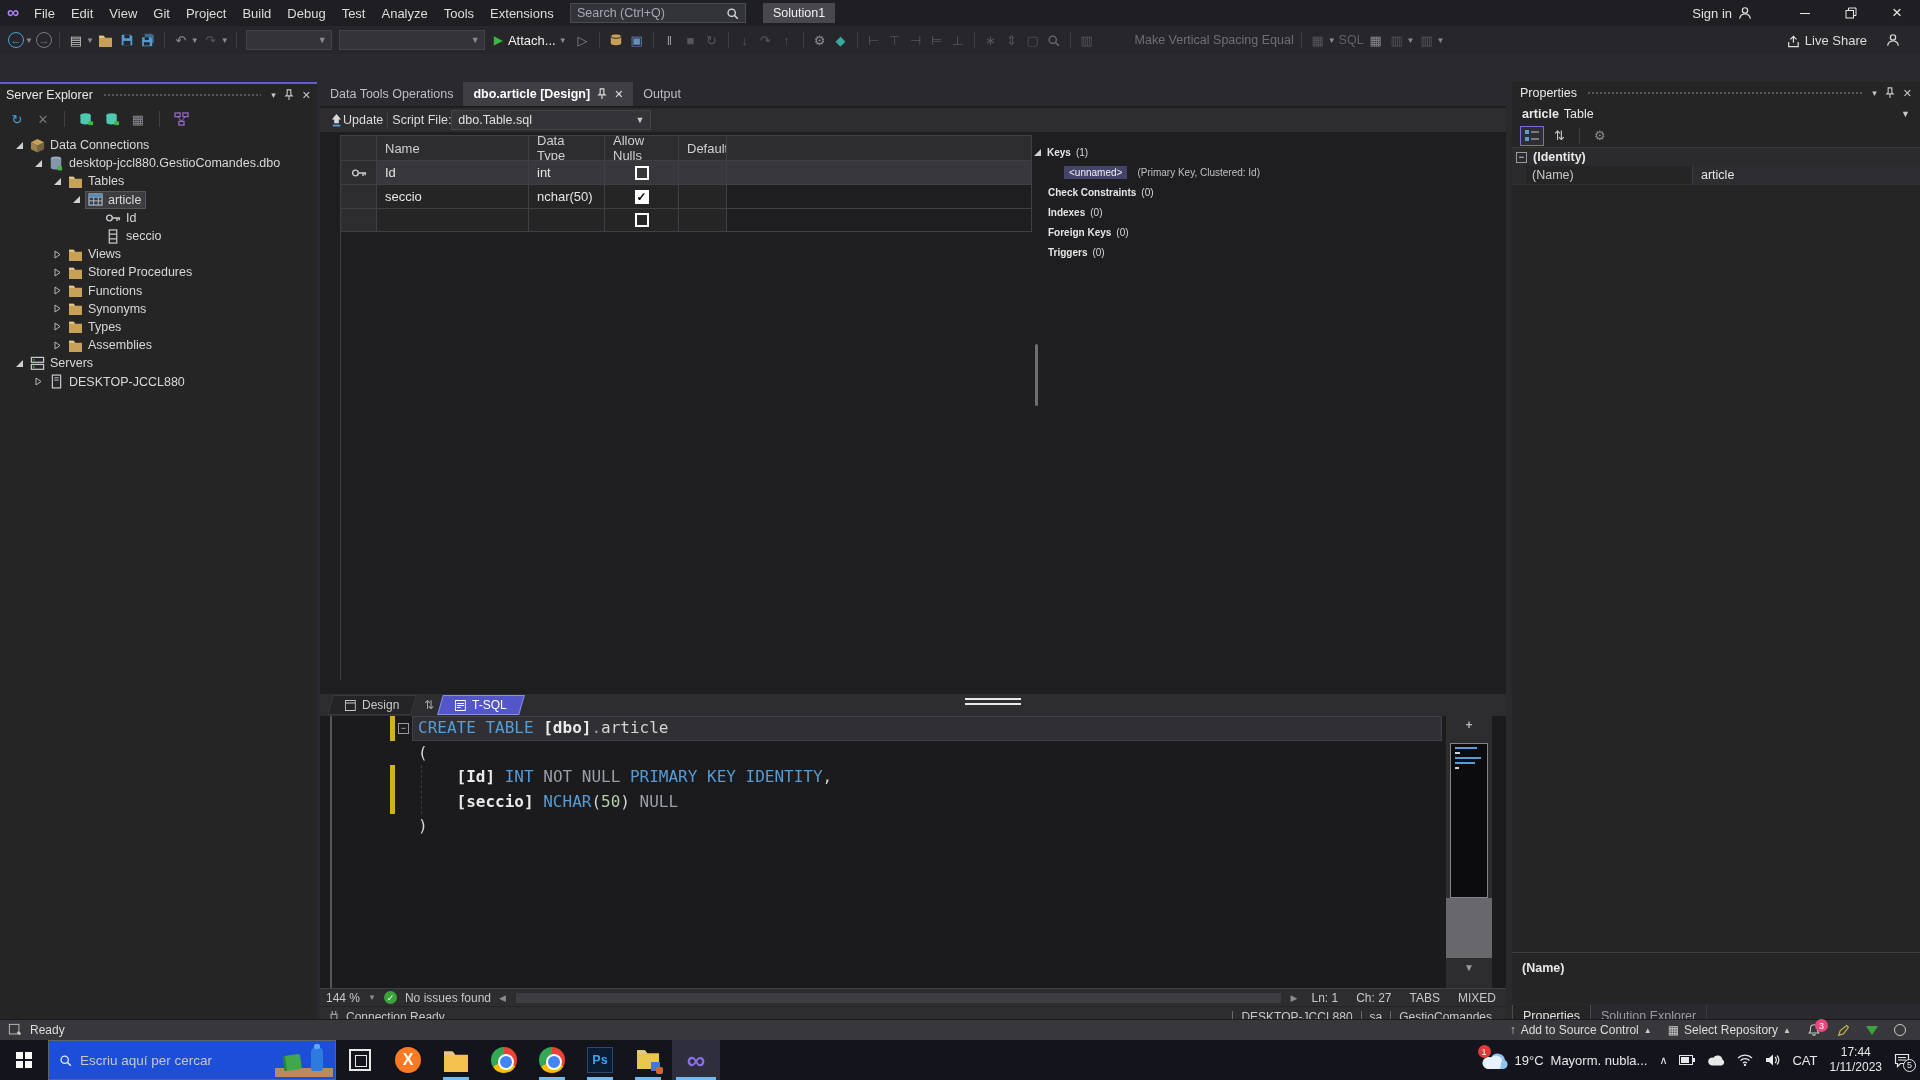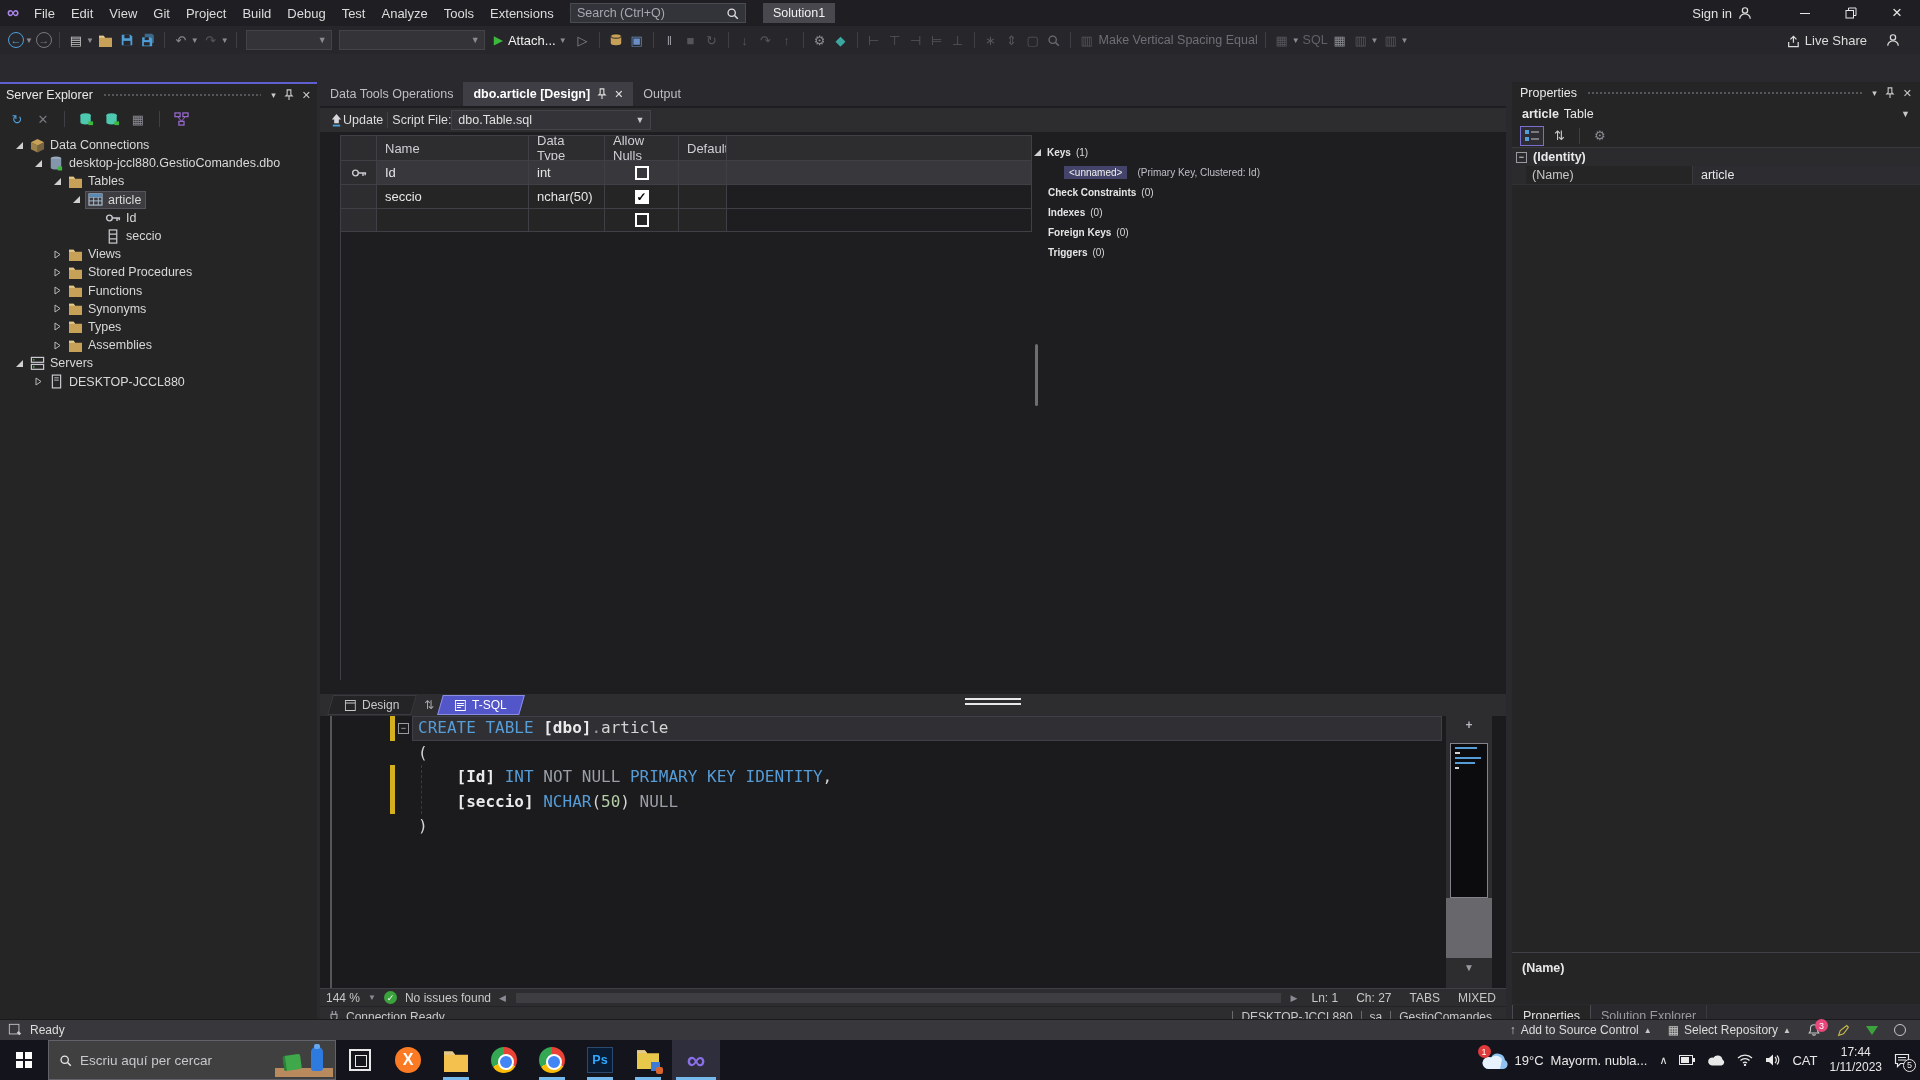--- a/index.html
+++ b/index.html
@@ -132,21 +132,21 @@
 .caretup{font-size:8px;color:#C8C8C8}
 .bellwrap{position:relative}
 .badge{position:absolute;right:-7px;top:-4px;min-width:13px;height:13px;border-radius:7px;background:#E9487C;color:#fff;font-size:9px;display:flex;align-items:center;justify-content:center;padding:0 3px}
 .ocircle{width:12px;height:12px;border:1.5px solid #C8C8C8;border-radius:50%}
 .funnel{width:0;height:0;border-left:6px solid transparent;border-right:6px solid transparent;border-top:9px solid #3BA33B}
 
 .taskbar{position:absolute;left:0;top:1040px;width:1920px;height:40px;background:#14141C;display:flex;align-items:center}
 .startbtn{width:48px;height:40px;display:flex;align-items:center;justify-content:center}
 .winlogo{display:grid;grid-template-columns:7px 7px;grid-template-rows:7px 7px;gap:1.5px}
 .winlogo div{background:#FFFFFF}
-.tsearch{width:288px;height:40px;background:#404040;border:1px solid #62626A;display:flex;align-items:center;padding:0 10px;color:#C8C8CC;font-size:13.5px;gap:8px;position:relative}
+.tsearch{width:288px;height:40px;background:#1d4ed8;border:1px solid #62626A;display:flex;align-items:center;padding:0 10px;color:#C8C8CC;font-size:13.5px;gap:8px;position:relative}
 .tsearch .scene{position:absolute;right:2px;bottom:2px;width:58px;height:34px;overflow:hidden}
 .scene .base{position:absolute;left:0;bottom:0;width:58px;height:9px;background:#B98A5E}
 .scene .book{position:absolute;left:8px;bottom:7px;width:18px;height:15px;background:#3EA84A;border-radius:2px;transform:rotate(-8deg);border-left:3px solid #2C7F36}
 .scene .bottle{position:absolute;right:10px;bottom:6px;width:12px;height:24px;background:#2E7BE0;border-radius:5px 5px 3px 3px}
 .scene .cap{position:absolute;right:13px;bottom:28px;width:6px;height:5px;background:#66A8F0;border-radius:2px}
 .tapp{width:48px;height:40px;display:flex;align-items:center;justify-content:center;position:relative}
 .tapp.active{background:#2E2E3C}
 .tapp .ul{position:absolute;left:11px;bottom:0;width:26px;height:3px;background:#76B9ED}
 .tapp.active .ul{left:4px;width:40px}
 .xampp{width:26px;height:26px;border-radius:50%;background:#FB7A24;color:#fff;font-weight:bold;font-size:16px;display:flex;align-items:center;justify-content:center}
@@ -293,21 +293,21 @@
     <span class="tbi" style="color: rgb(85, 85, 92);">⇕</span>
     <span class="tbi" style="color: rgb(85, 85, 92);">▢</span>
     <span class="tbi">
       <svg width="13" height="13" viewBox="0 0 16 16">
         <circle cx="7" cy="7" r="4.5" fill="none" stroke="#6A6A72" stroke-width="1.6"></circle>
         <path d="M10.5 10.5 L14.5 14.5" stroke="#6A6A72" stroke-width="1.8"></path>
       </svg>
     </span>
     <span class="tbsep"></span>
     <span class="tbi" style="color: rgb(85, 85, 92);">▥</span>
-    <span class="tblabel" style="color: rgb(110, 110, 118);">Make Vertical Spacing Equal</span>
+    <span class="tblabel" style="color: rgb(110, 110, 118); margin-left: 36px;">Make Vertical Spacing Equal</span>
     <span class="tbsep"></span>
     <span class="tbi" style="color: rgb(85, 85, 92);">▦</span>
     <span class="tbcaret">▼</span>
     <span class="tblabel" style="color: rgb(96, 96, 106);">SQL</span>
     <span class="tbi" style="color: rgb(138, 138, 146);">▦</span>
     <span class="tbi" style="color: rgb(85, 85, 92);">▥</span>
     <span class="tbcaret">▼</span>
     <span class="tbi" style="color: rgb(85, 85, 92);">▥</span>
     <span class="tbcaret">▼</span>
     <div class="spacer"></div>

